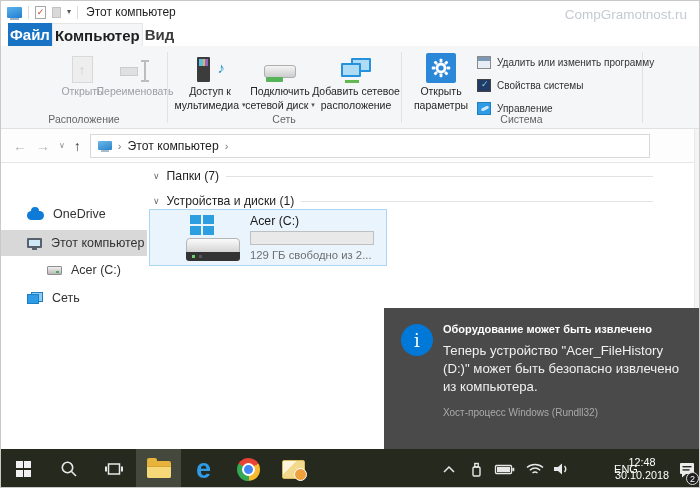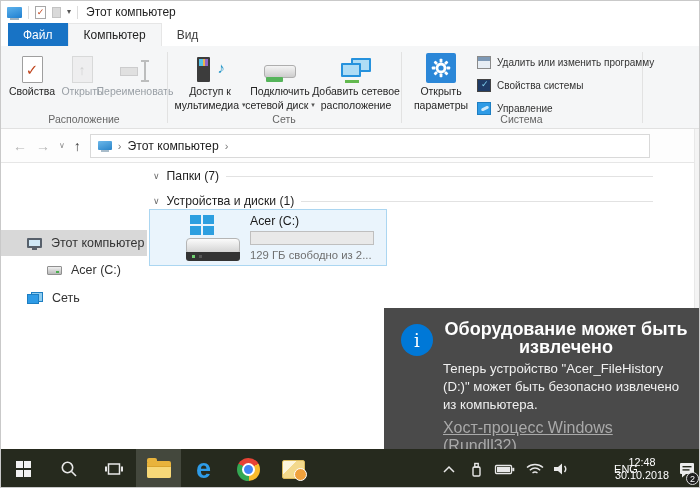--- a/index.html
+++ b/index.html
@@ -16,21 +16,21 @@
   .win-ico::after { content:""; position:absolute; left:3px; bottom:-2px; width:9px; height:2px; background:#9fb3c2; }
   .qat-doc { width:11px; height:13px; background:#fff; border:1px solid #a7a7a7; position:relative; font-size:9px; color:#c0451d; font-weight:bold; line-height:11px; text-align:center; }
   .qat-doc::after { content:"\2713"; }
   .qat-gray { width:9px; height:11px; background:#d9d9d9; border:1px solid #c3c3c3; }
   .qat-caret { font-size:8px; color:#555; line-height:1; }
   .tb-title { font-size:12px; color:#1f1f1f; margin-left:2px; }
   .watermark { position:absolute; right:14px; top:6px; font-size:13.5px; color:#c5cad2; }
 
   
   .tabs { position:absolute; left:0; top:22px; width:100%; height:23px; background:#fff; display:flex; align-items:flex-end; padding-left:7px; }
-  .tab { height:23px; padding:0 15px; display:flex; align-items:center; font-size:12px; color:#3c3c3c; }
+  .tab { height:23px; padding:0 2px; display:flex; align-items:center; font-size:15px; color:#3c3c3c;font-weight:bold; }
   .tab.file { background:#1873c5; color:#fff; }
   .tab.active { background:#f5f6f7; border:1px solid #e6e6e6; border-bottom:none; color:#1f1f1f; }
 
   
   .ribbon { position:absolute; left:0; top:45px; width:100%; height:83px; background:#f5f6f7; border-bottom:1px solid #e1e1e1; }
   .vsep { position:absolute; top:6px; bottom:5px; width:1px; background:#e2e2e2; }
   .rlabel { position:absolute; bottom:3px; font-size:10.5px; color:#666; text-align:center; }
   .rbtn { position:absolute; top:5px; display:flex; flex-direction:column; align-items:center; gap:2px; font-size:10.5px; color:#262626; cursor:default; }
   .rbtn .ricon { height:32px; display:flex; align-items:flex-end; justify-content:center; }
   .rbtn.disabled { color:#9aa0a6; }
@@ -115,23 +115,23 @@
   .tbar { position:absolute; left:100px; top:21px; width:124px; height:14px; background:#e9e9e9; border:1px solid #bfbfbf; }
   .tbar-fill { height:100%; background:#26a0da; }
   .tfree { position:absolute; left:100px; top:39px; font-size:11.3px; color:#707070; white-space:nowrap; }
 
   .scrollstrip { position:absolute; left:693px; top:128px; width:7px; height:320px; background:#f4f4f4; border-left:1px solid #e8e8e8; }
 
   
   .toast { position:absolute; left:383px; top:307px; width:317px; height:141px; background:#4a4a4a; z-index:5; }
   .toast-ico { position:absolute; left:17px; top:16px; width:32px; height:32px; border-radius:50%; background:#0078d7; color:#fff; font-size:18px; font-family:"DejaVu Serif",serif; display:flex; align-items:center; justify-content:center; }
   .toast-txt { position:absolute; left:59px; top:12px; right:12px; }
-  .toast-title { font-size:18px; font-weight:bold; color:#fff; line-height:18px;text-align:center; }
+  .toast-title { font-size:11px; font-weight:bold; color:#fff; line-height:18px; }
   .toast-body { margin-top:4px; font-size:13.2px; color:#f0f0f0; line-height:18px; }
-  .toast-src { margin-top:5px; font-size:16px; color:#a9a9a9;text-decoration:underline; }
+  .toast-src { margin-top:11px; font-size:10px; color:#a9a9a9; }
 
   
   .taskbar { position:absolute; left:0; top:448px; width:700px; height:40px; background:#262a1e; z-index:10; }
   .tcell { position:absolute; top:0; width:45px; height:40px; display:flex; align-items:center; justify-content:center; }
   .tcell.activeapp { background:rgba(255,255,255,.14); }
   .tcell.running::after { content:""; position:absolute; left:2px; right:2px; bottom:0; height:2px; background:#76b9ed; }
   .start-ic { display:grid; grid-template-columns:7px 7px; grid-template-rows:7px 7px; gap:1.5px; }
   .start-ic div { background:#f2f2f2; }
   .folder { width:24px; height:17px; position:relative; background:#e8b33c; border-radius:2px; }
   .folder::before { content:""; position:absolute; top:-3px; left:0; width:10px; height:4px; background:#e8b33c; border-radius:2px 2px 0 0; }
@@ -154,36 +154,31 @@
   <div class="window">
 
     <div class="titlebar">
       <span class="win-ico"></span>
       <span class="tb-sep"></span>
       <span class="qat-doc"></span>
       <span class="qat-gray"></span>
       <span class="qat-caret">▾</span>
       <span class="tb-sep"></span>
       <span class="tb-title">Этот компьютер</span>
+      <span class="watermark">CompGramotnost.ru</span>
     </div>
 
     <div class="tabs">
       <div class="tab file">Файл</div>
       <div class="tab active">Компьютер</div>
       <div class="tab">Вид</div>
     </div>
 
     <div class="ribbon">
 
-      <div class="rbtn" style="left:6px;width:50px;">
-        <span class="ricon">
-            <span class="ico-props"></span>
-          </span>
-        <span class="rline">Свойства</span>
-      </div>
       <div class="rbtn disabled" style="left:58px;width:46px;">
         <span class="ricon">
             <span class="ico-open"></span>
           </span>
         <span class="rline">Открыть</span>
       </div>
       <div class="rbtn disabled" style="left:100px;width:68px;">
         <span class="ricon">
           <span class="ico-rename">
               <span class="rbox"></span>
@@ -282,20 +277,24 @@
       <div class="addrfield">
         <span class="mini-pc"></span>
         <span class="crumb-ch">›</span>
         <span class="addr-text">Этот компьютер</span>
         <span class="crumb-ch">›</span>
       </div>
     </div>
 
     <div class="bodyarea">
 
+      <div class="sitem" style="top:38px;">
+        <span class="ic-cloud"></span>
+        <span>OneDrive</span>
+      </div>
       <div class="sitem sel" style="top:67px;">
         <span class="ic-mon"></span>
         <span>Этот компьютер</span>
       </div>
       <div class="sitem indent" style="top:94px;">
         <span class="ic-drv"></span>
         <span>Acer (C:)</span>
       </div>
       <div class="sitem" style="top:122px;">
         <span class="ic-net"></span>

